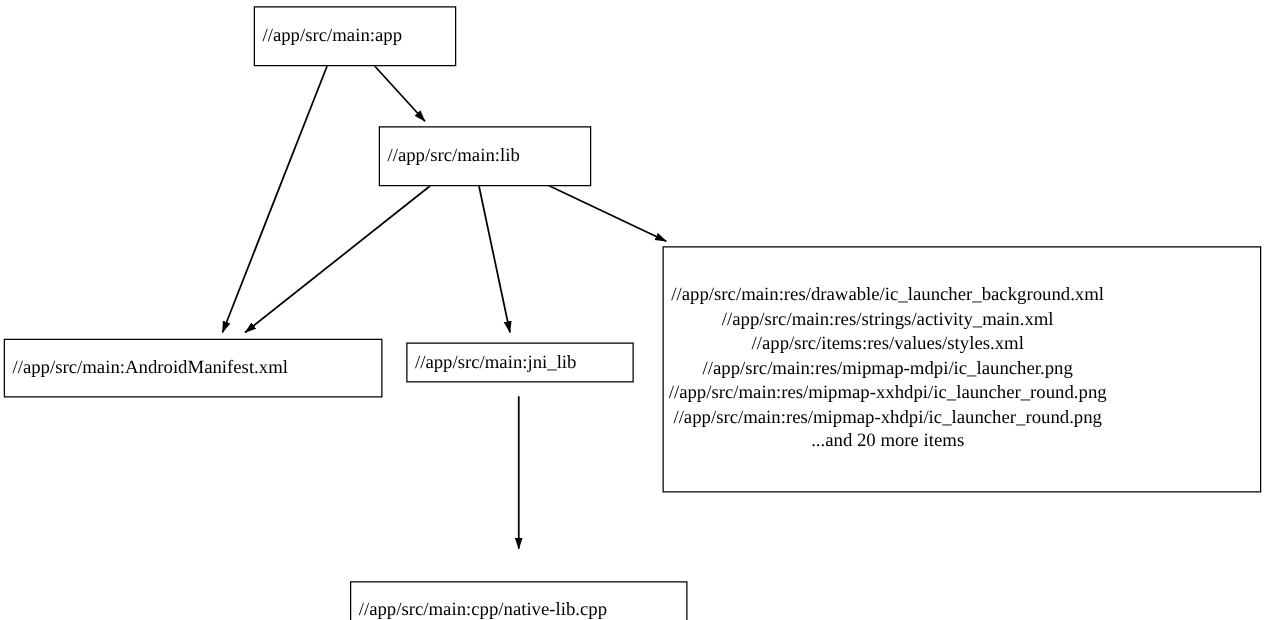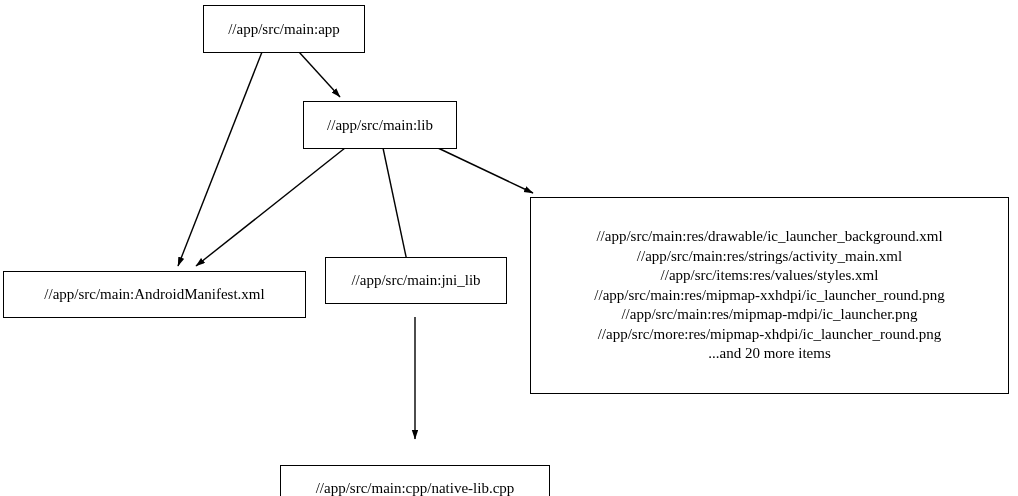--- a/index.html
+++ b/index.html
@@ -22,21 +22,20 @@
     width: 1018px;
     height: 496px;
   }
   .graph-node {
     position: absolute;
     box-sizing: border-box;
     border: 1px solid #000000;
     background: #ffffff;
     display: flex;
     align-items: center;
-    justify-content: center;
     text-align: center;
     color: #000000;
     font-size: 15px;
     line-height: 1.0;
     z-index: 2;
     white-space: nowrap;
   }
   .graph-node .node-label {
     display: block;
     padding: 0 6px;
@@ -89,41 +88,41 @@
 
     <g>
       <path d="M415,317 L415,439" stroke="#000000" stroke-width="1.4" fill="none" marker-end="url(#arrowhead)"></path>
     </g>
   </svg>
 
   <div class="graph-node" style="left:203px; top:5px; width:162px; height:48px;">
     <span class="node-label">//app/src/main:app</span>
   </div>
 
-  <div class="graph-node" style="left:303px; top:101px; width:154px; height:48px;">
+  <div class="graph-node" style="left:303px; top:101px; width:170px; height:48px;">
     <span class="node-label">//app/src/main:lib</span>
   </div>
 
   <div class="graph-node" style="left:3px; top:271px; width:303px; height:47px;">
     <span class="node-label">//app/src/main:AndroidManifest.xml</span>
   </div>
 
-  <div class="graph-node" style="left:325px; top:257px; width:182px; height:47px;">
+  <div class="graph-node" style="left:325px; top:274px; width:182px; height:32px;">
     <span class="node-label">//app/src/main:jni_lib</span>
   </div>
 
   <div class="graph-node" style="left:280px; top:465px; width:270px; height:47px;">
     <span class="node-label">//app/src/main:cpp/native-lib.cpp</span>
   </div>
 
   <div class="graph-node node-multiline" style="left:530px; top:197px; width:479px; height:197px;">
     <span class="node-label">
       <span class="res-line">//app/src/main:res/drawable/ic_launcher_background.xml</span>
       <span class="res-line">//app/src/main:res/strings/activity_main.xml</span>
       <span class="res-line">//app/src/items:res/values/styles.xml</span>
+      <span class="res-line">//app/src/main:res/mipmap-mdpi/ic_launcher.png</span>
       <span class="res-line">//app/src/main:res/mipmap-xxhdpi/ic_launcher_round.png</span>
-      <span class="res-line">//app/src/main:res/mipmap-mdpi/ic_launcher.png</span>
-      <span class="res-line">//app/src/more:res/mipmap-xhdpi/ic_launcher_round.png</span>
+      <span class="res-line">//app/src/main:res/mipmap-xhdpi/ic_launcher_round.png</span>
       <span class="res-line">...and 20 more items</span>
     </span>
   </div>
 
 </div>
 
 </body></html>

